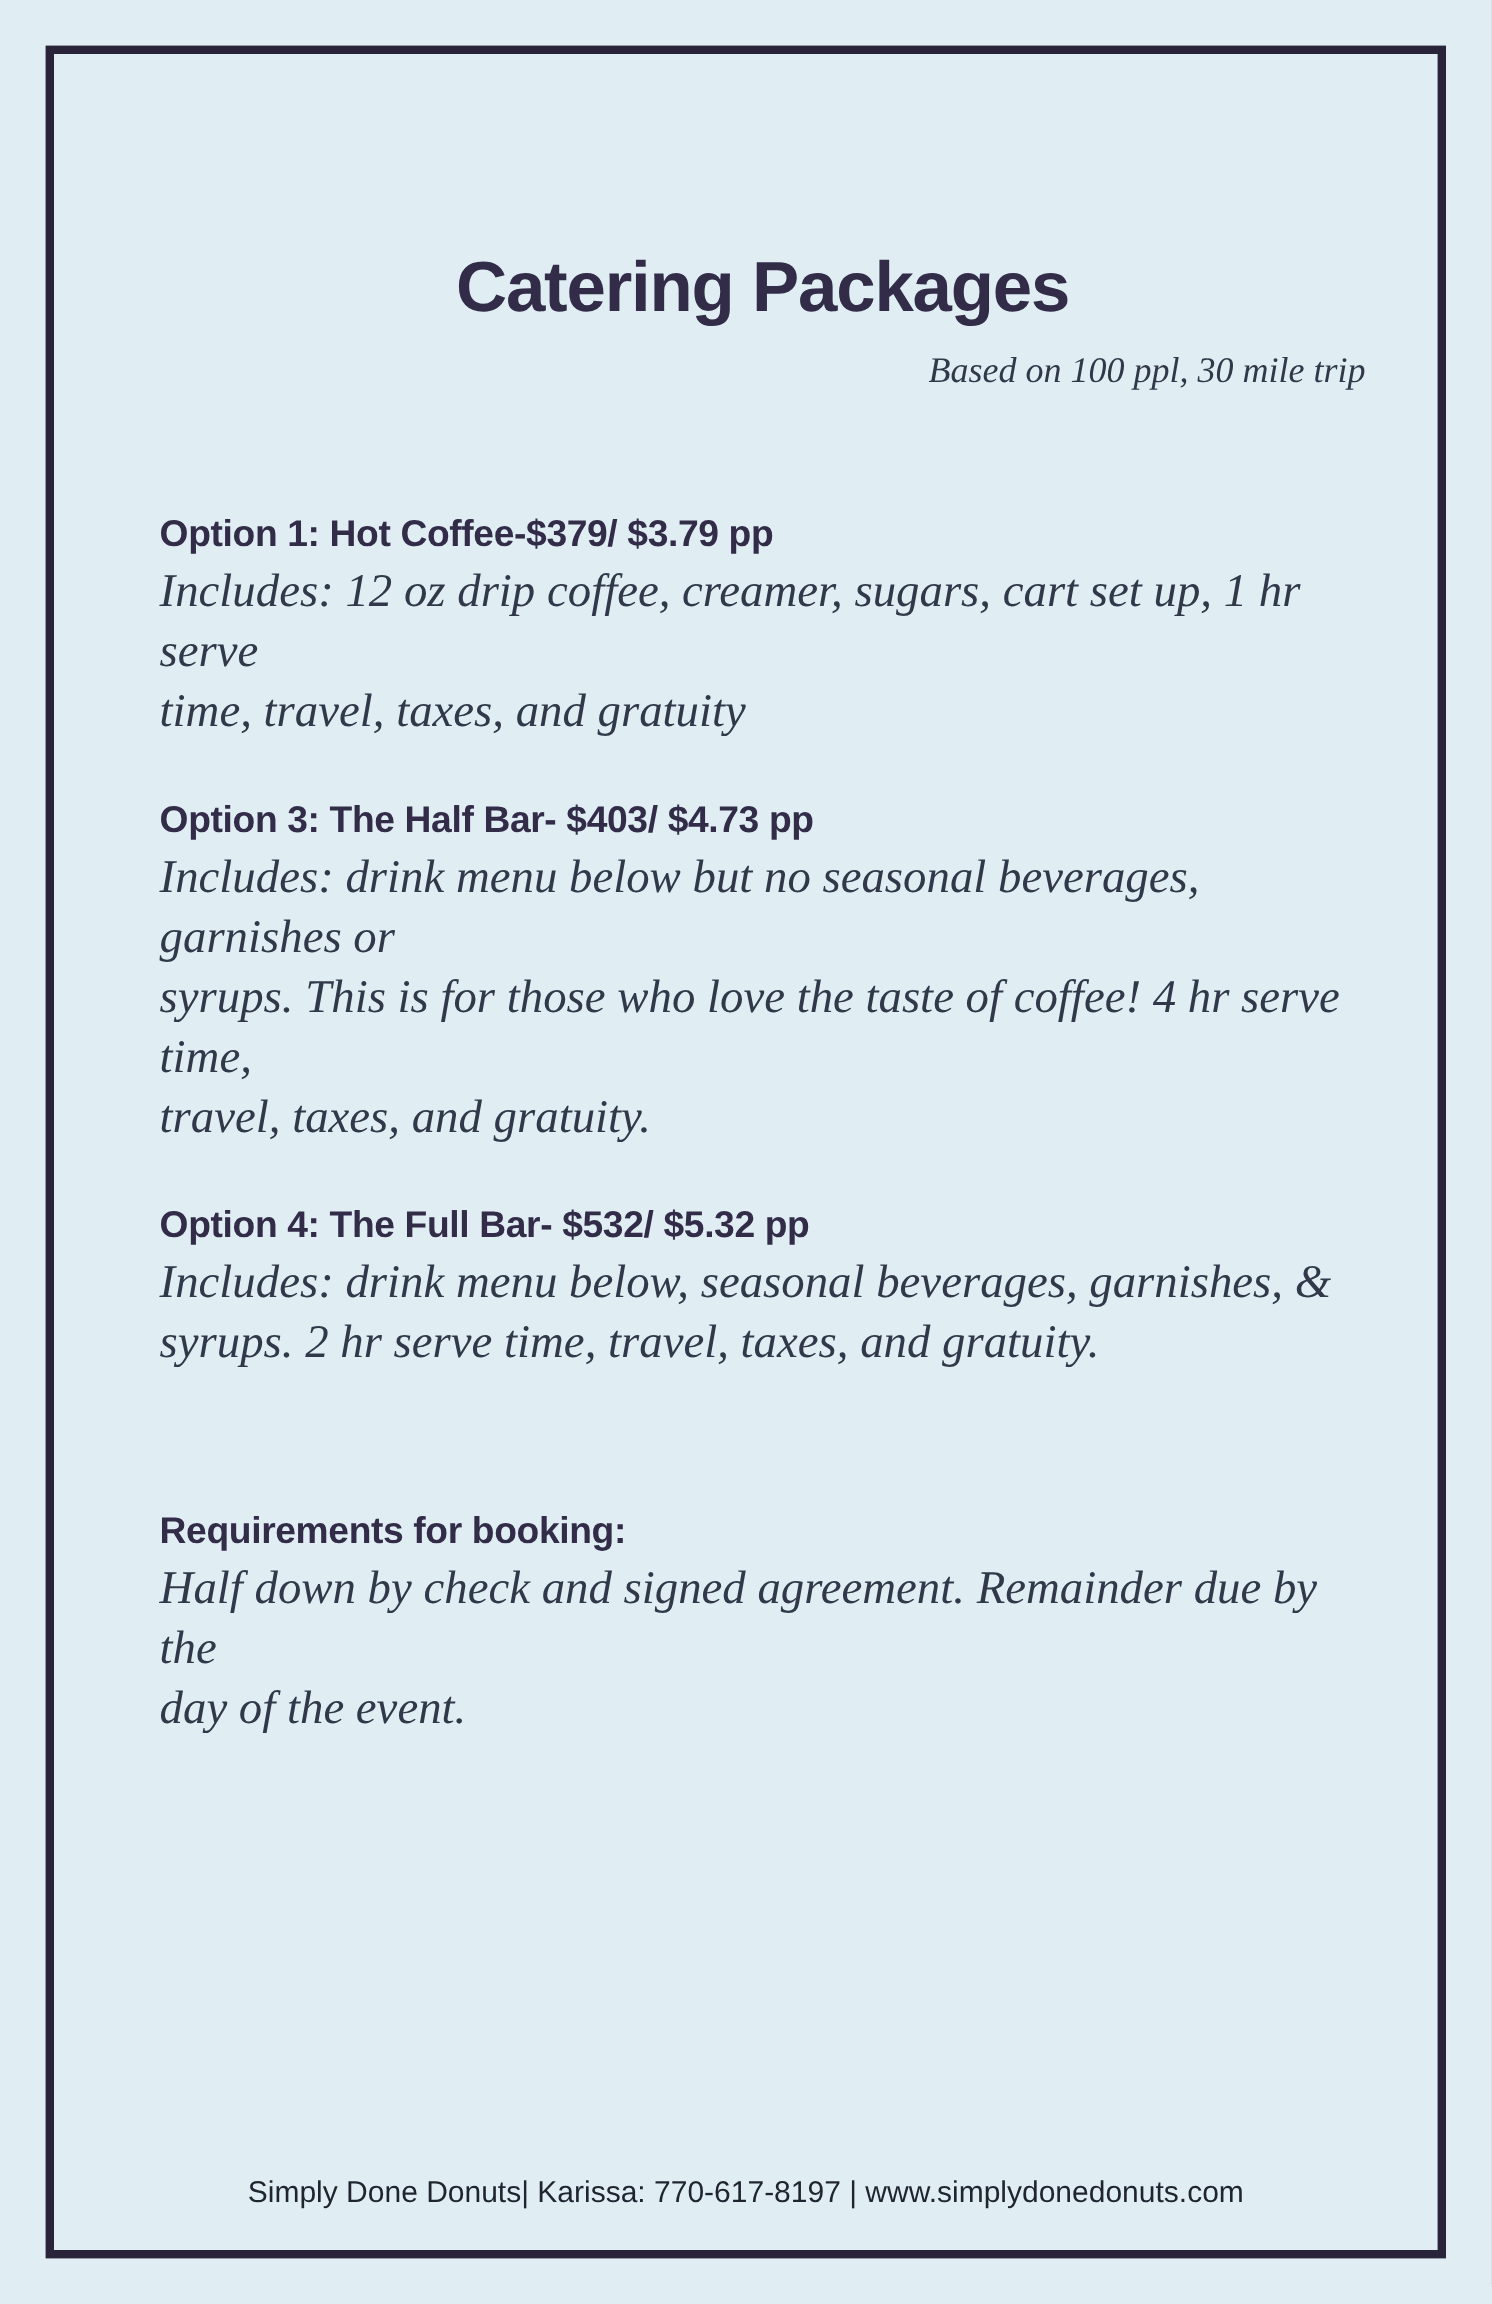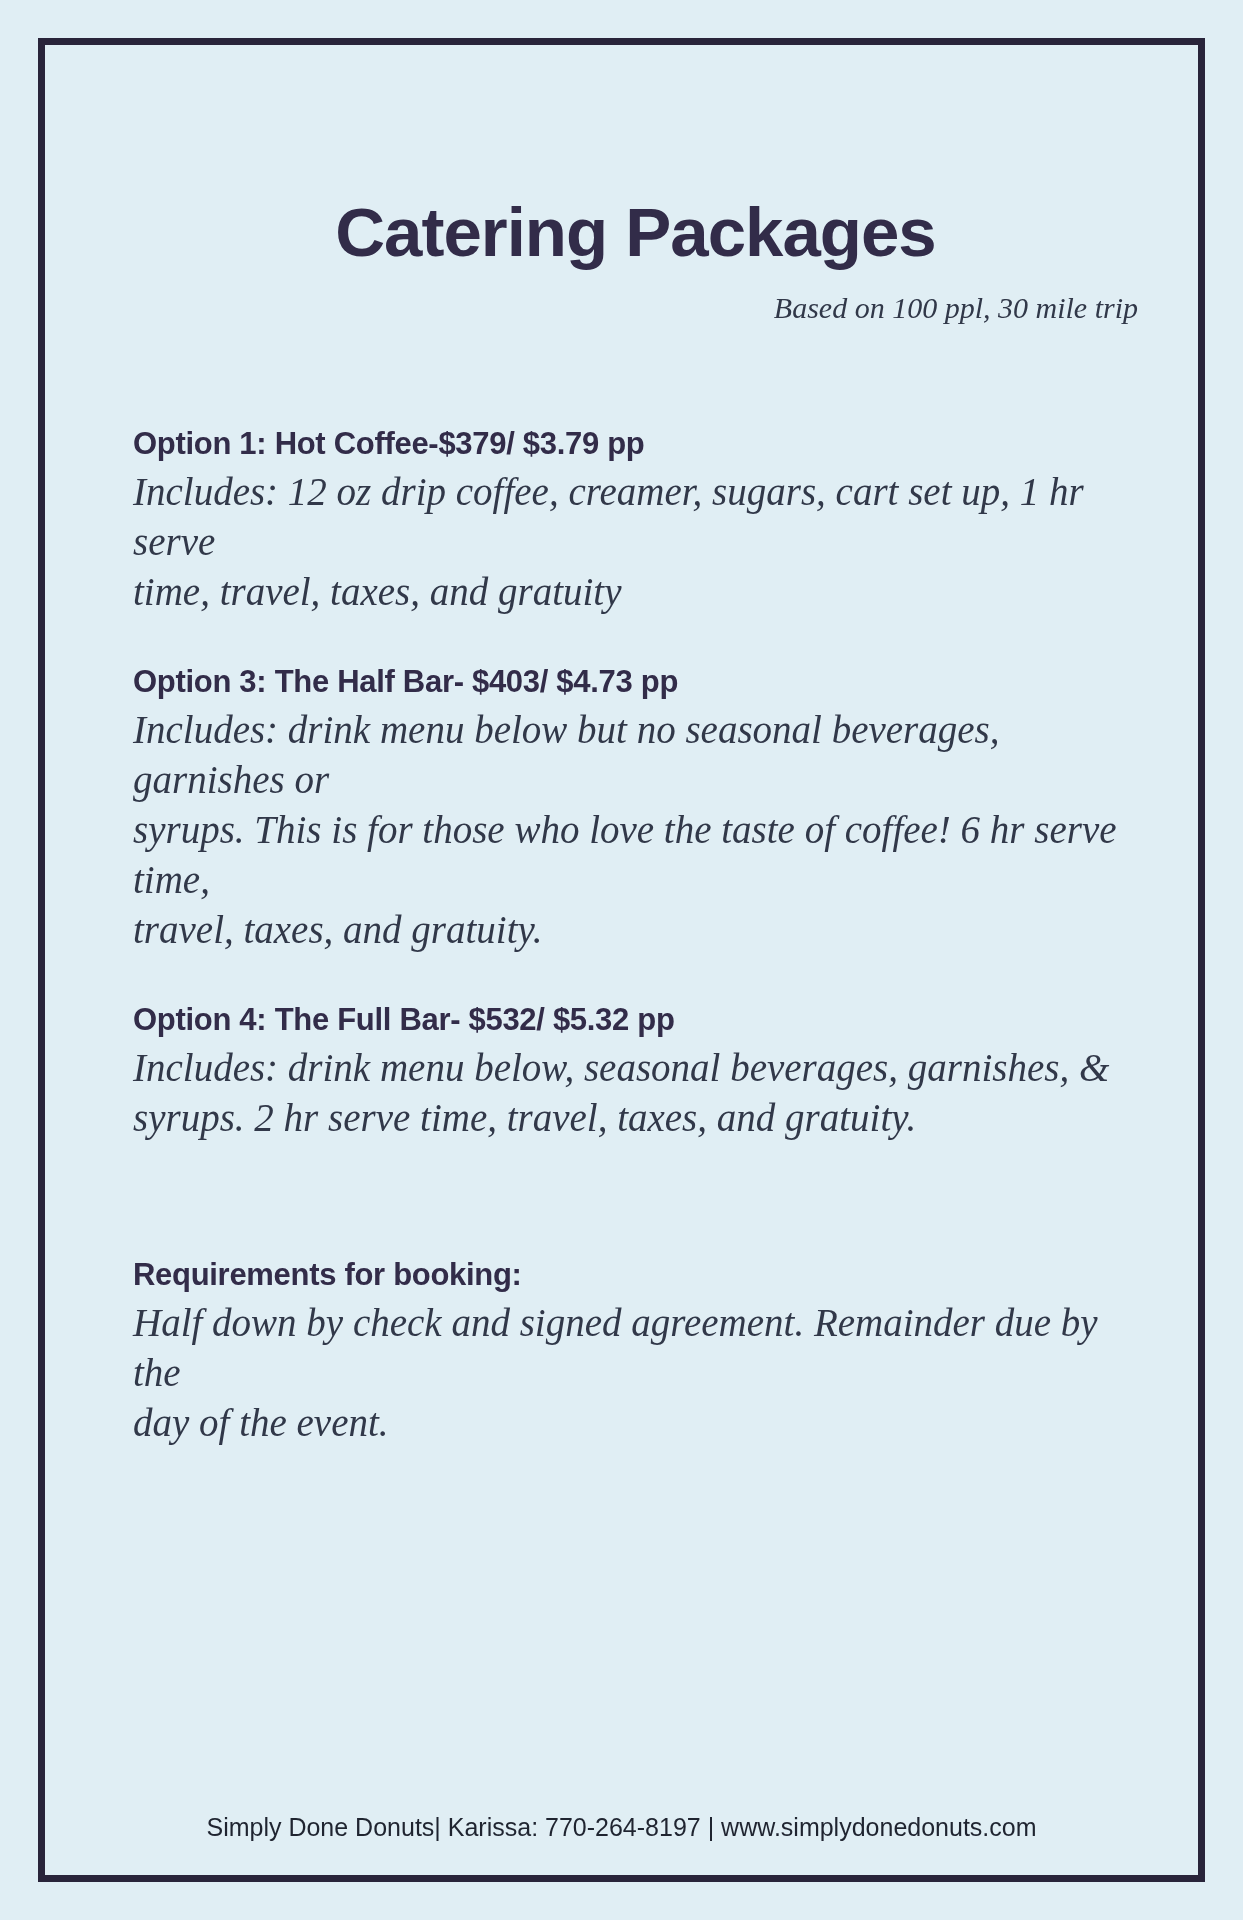--- a/index.html
+++ b/index.html
@@ -24,23 +24,23 @@
     border:7px solid var(--border);
     pointer-events:none;
   }
   .content{
     position:absolute;
     top:195px;
     left:133px;
     width:1005px;
   }
   .doc-title{
-    margin:0;
+    margin:12px;
     text-align:center;
-    font-size:69px;
+    font-size:59px;
     line-height:1.1;
     font-weight:bold;
     letter-spacing:-1px;
     color:var(--heading);
     font-family:"Liberation Sans", sans-serif;
   }
   .doc-subtitle{
     margin:16px 0 0 0;
     text-align:right;
     font-size:30px;
@@ -102,31 +102,31 @@
       <div class="option-block">
         <h2 class="option-heading">Option 1: Hot Coffee-$379/ $3.79 pp</h2>
         <p class="option-desc">Includes: 12 oz drip coffee, creamer, sugars, cart set up, 1 hr serve
 time, travel, taxes, and gratuity</p>
       </div>
       <div class="option-block">
       </div>
       <div class="option-block">
         <h2 class="option-heading">Option 3: The Half Bar- $403/ $4.73 pp</h2>
         <p class="option-desc">Includes: drink menu below but no seasonal beverages, garnishes or
-syrups. This is for those who love the taste of coffee! 6 hr serve time,
+syrups. This is for those who love the taste of coffee! 4 hr serve time,
 travel, taxes, and gratuity.</p>
       </div>
       <div class="option-block">
         <h2 class="option-heading">Option 4: The Full Bar- $532/ $5.32 pp</h2>
         <p class="option-desc">Includes: drink menu below, seasonal beverages, garnishes, &amp;
 syrups. 2 hr serve time, travel, taxes, and gratuity.</p>
       </div>
     </div>
 
     <div class="booking-section">
       <h2 class="booking-heading">Requirements for booking:</h2>
       <p class="booking-desc">Half down by check and signed agreement. Remainder due by the
 day of the event.</p>
     </div>
   </div>
 
-  <div class="footer">Simply Done Donuts| Karissa: 770-264-8197 | www.simplydonedonuts.com</div>
+  <div class="footer">Simply Done Donuts| Karissa: 770-617-8197 | www.simplydonedonuts.com</div>
 </div>
 
 </body></html>

